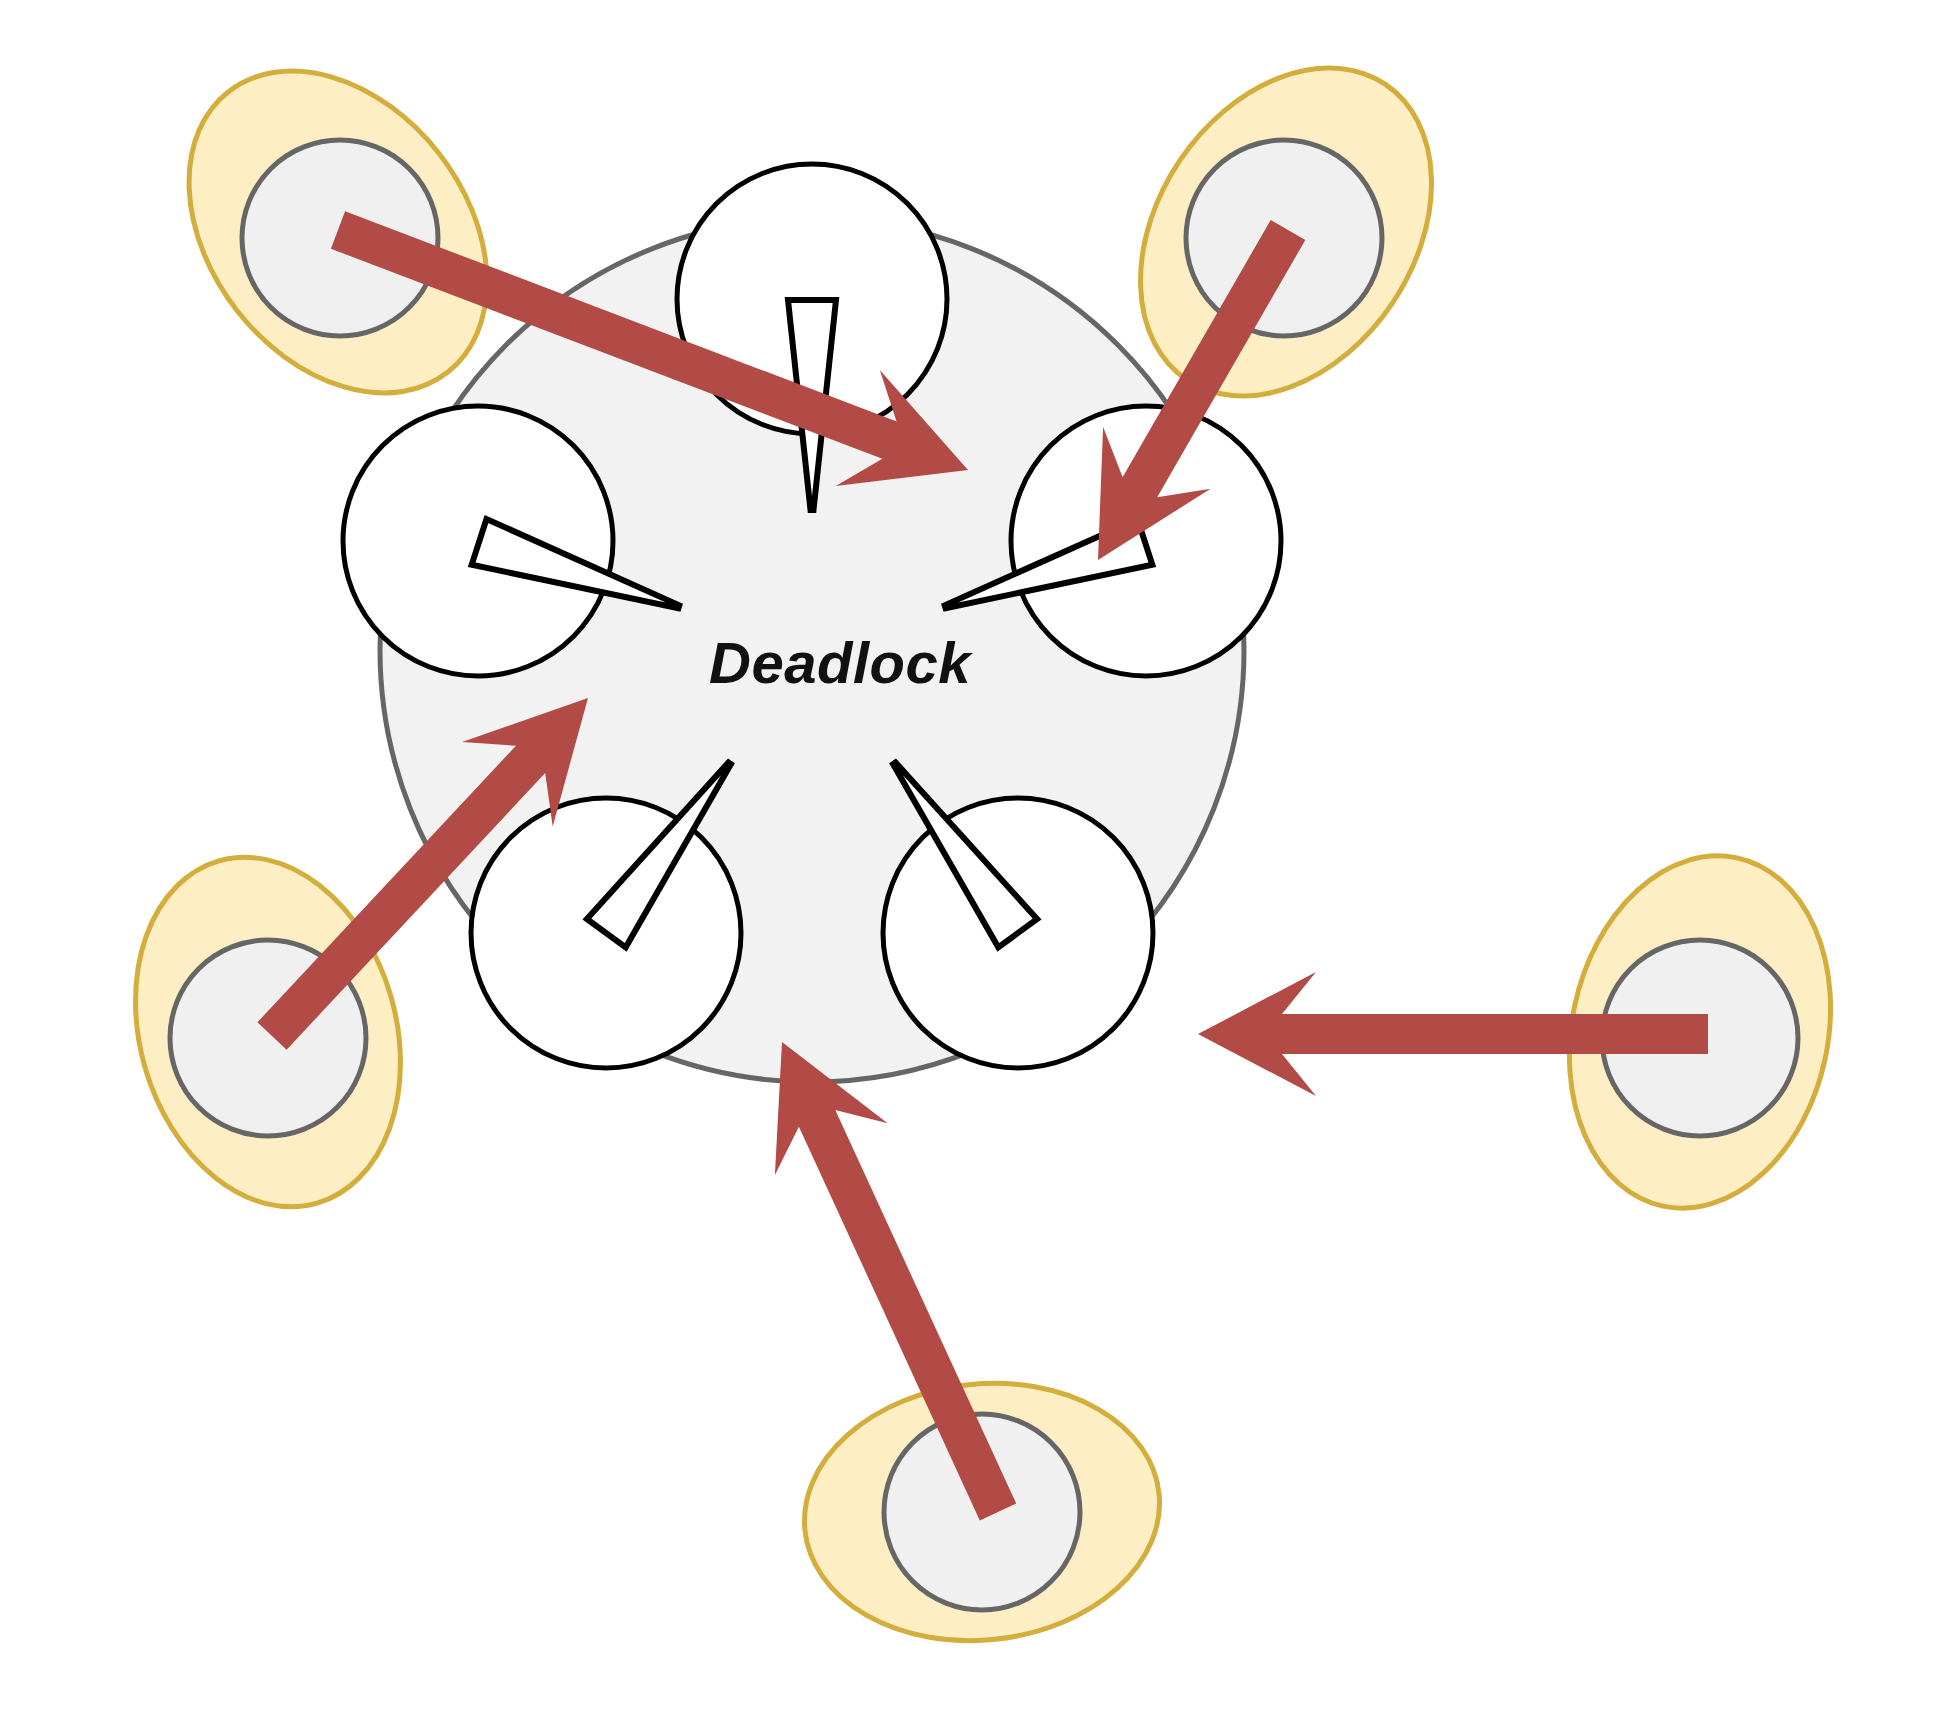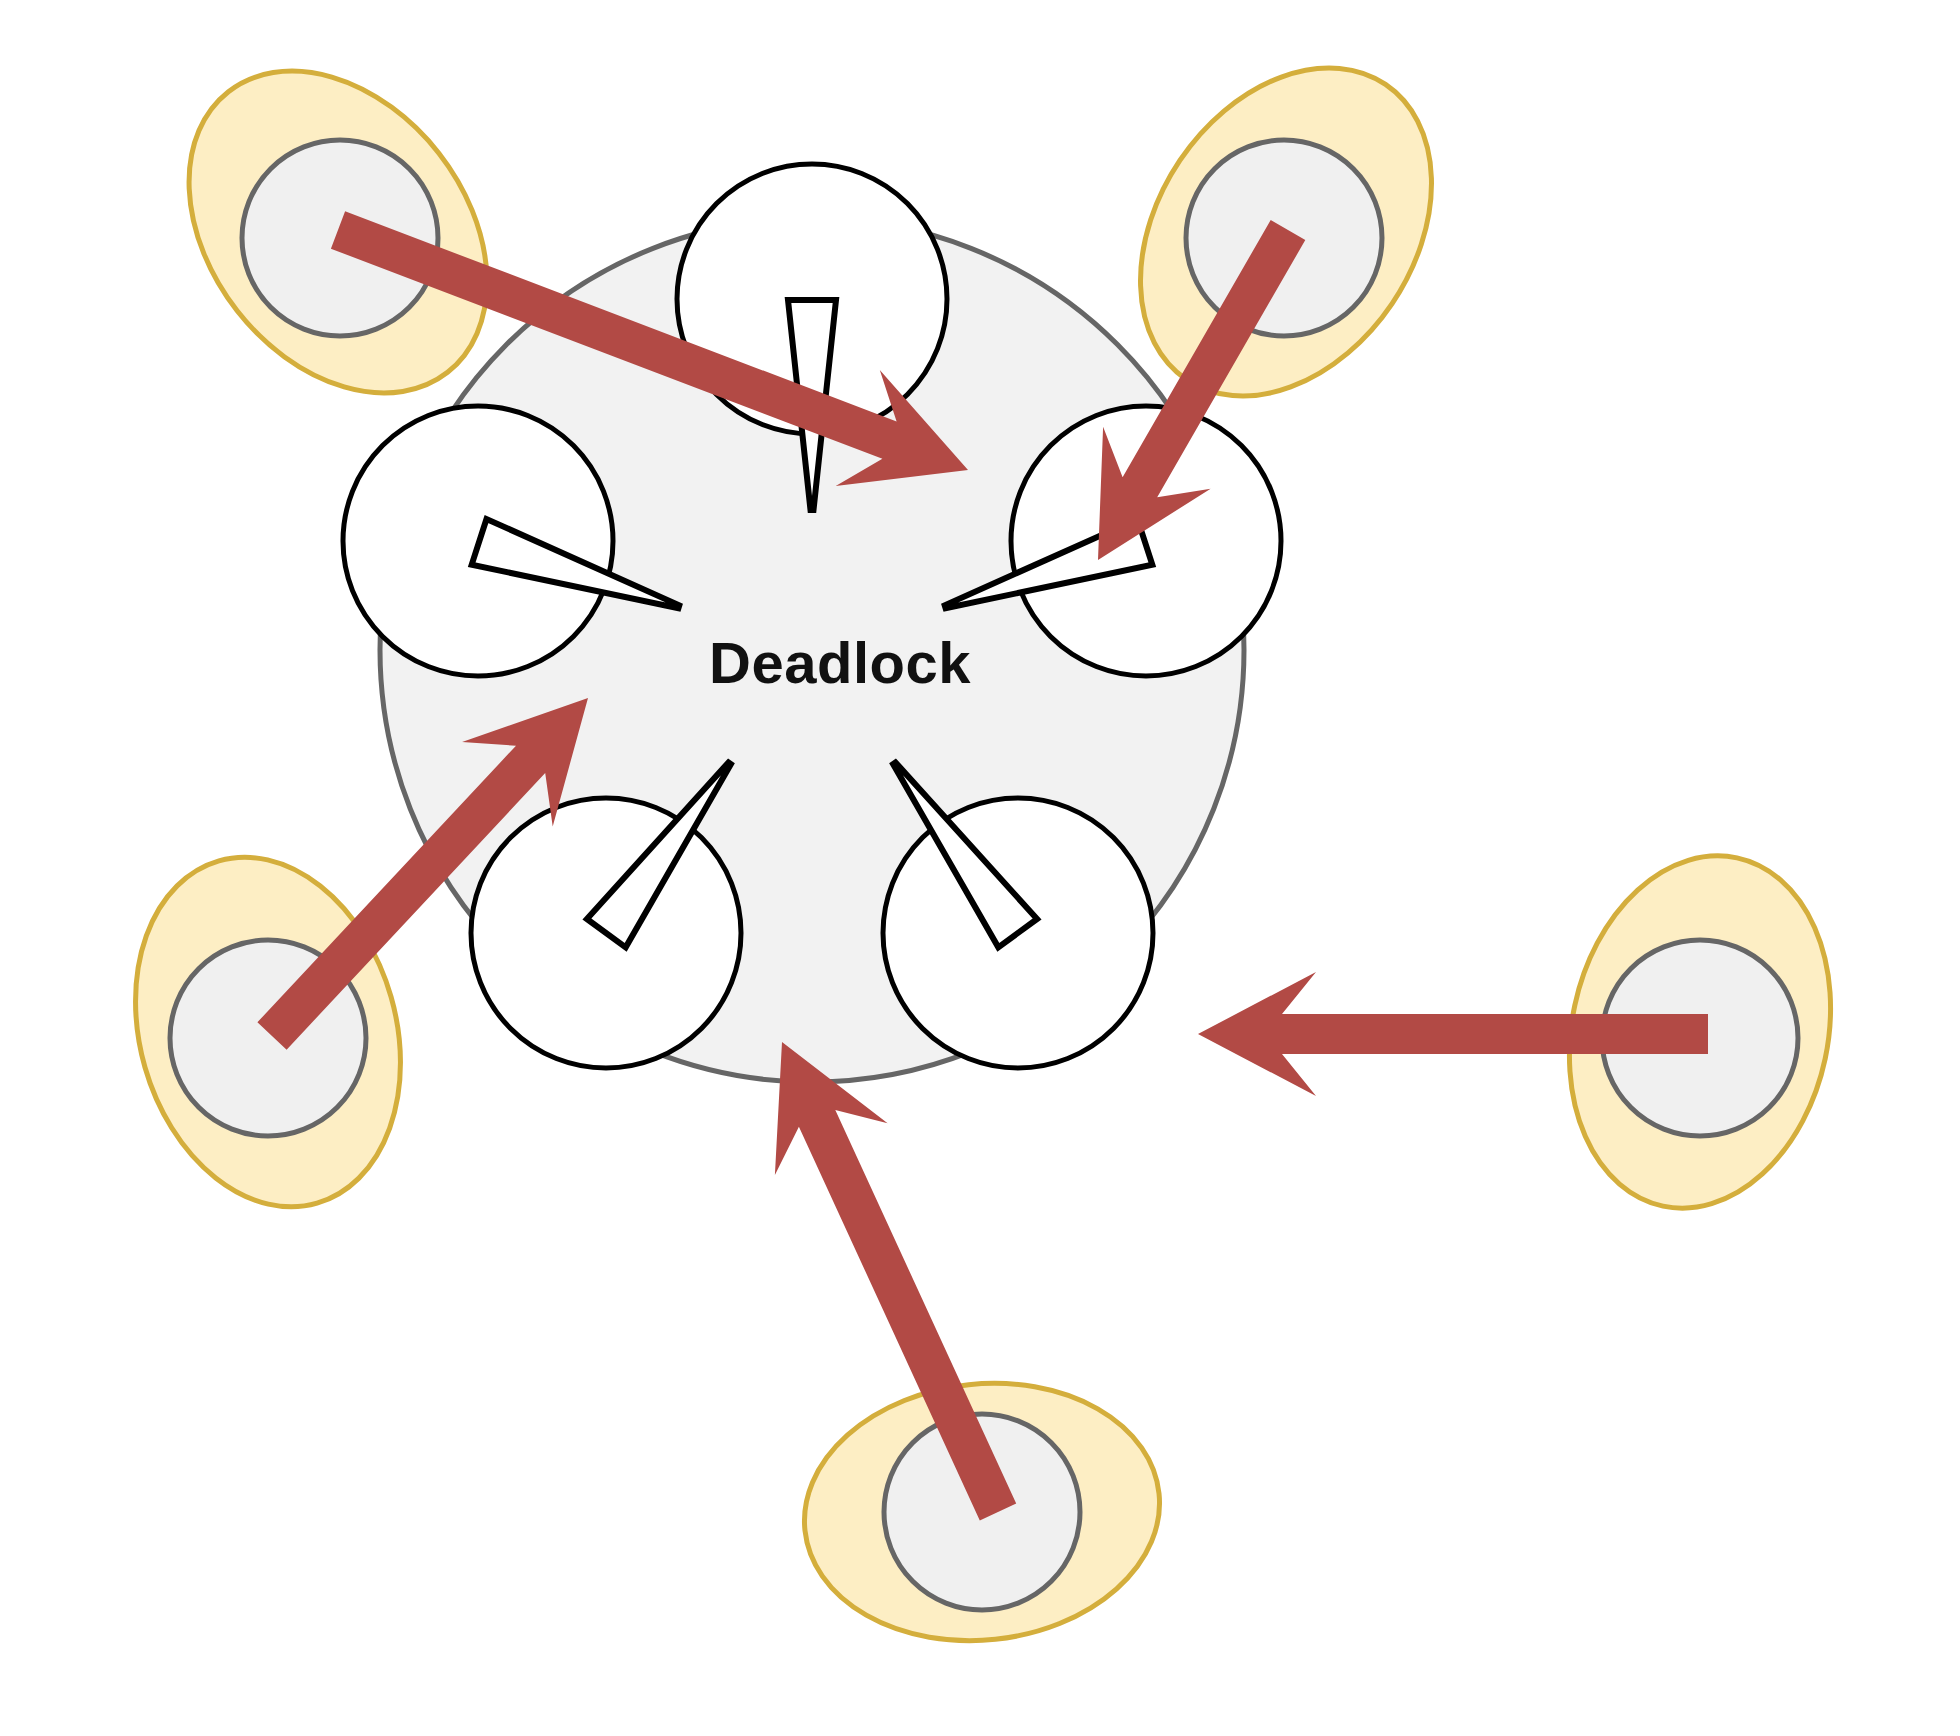--- a/index.html
+++ b/index.html
@@ -11,20 +11,21 @@
     width: 1960px;
     height: 1736px;
     font-family: "Liberation Sans", sans-serif;
     overflow: hidden;
   }
   #stage {
     position: relative;
     width: 1960px;
     height: 1736px;
     background: #ffffff;
+    font-style: italic;
   }
   #diagram {
     display: block;
     width: 1960px;
     height: 1736px;
   }
   .center-label {
     font-family: "Liberation Sans", sans-serif;
     font-weight: bold;
     font-size: 58px;

